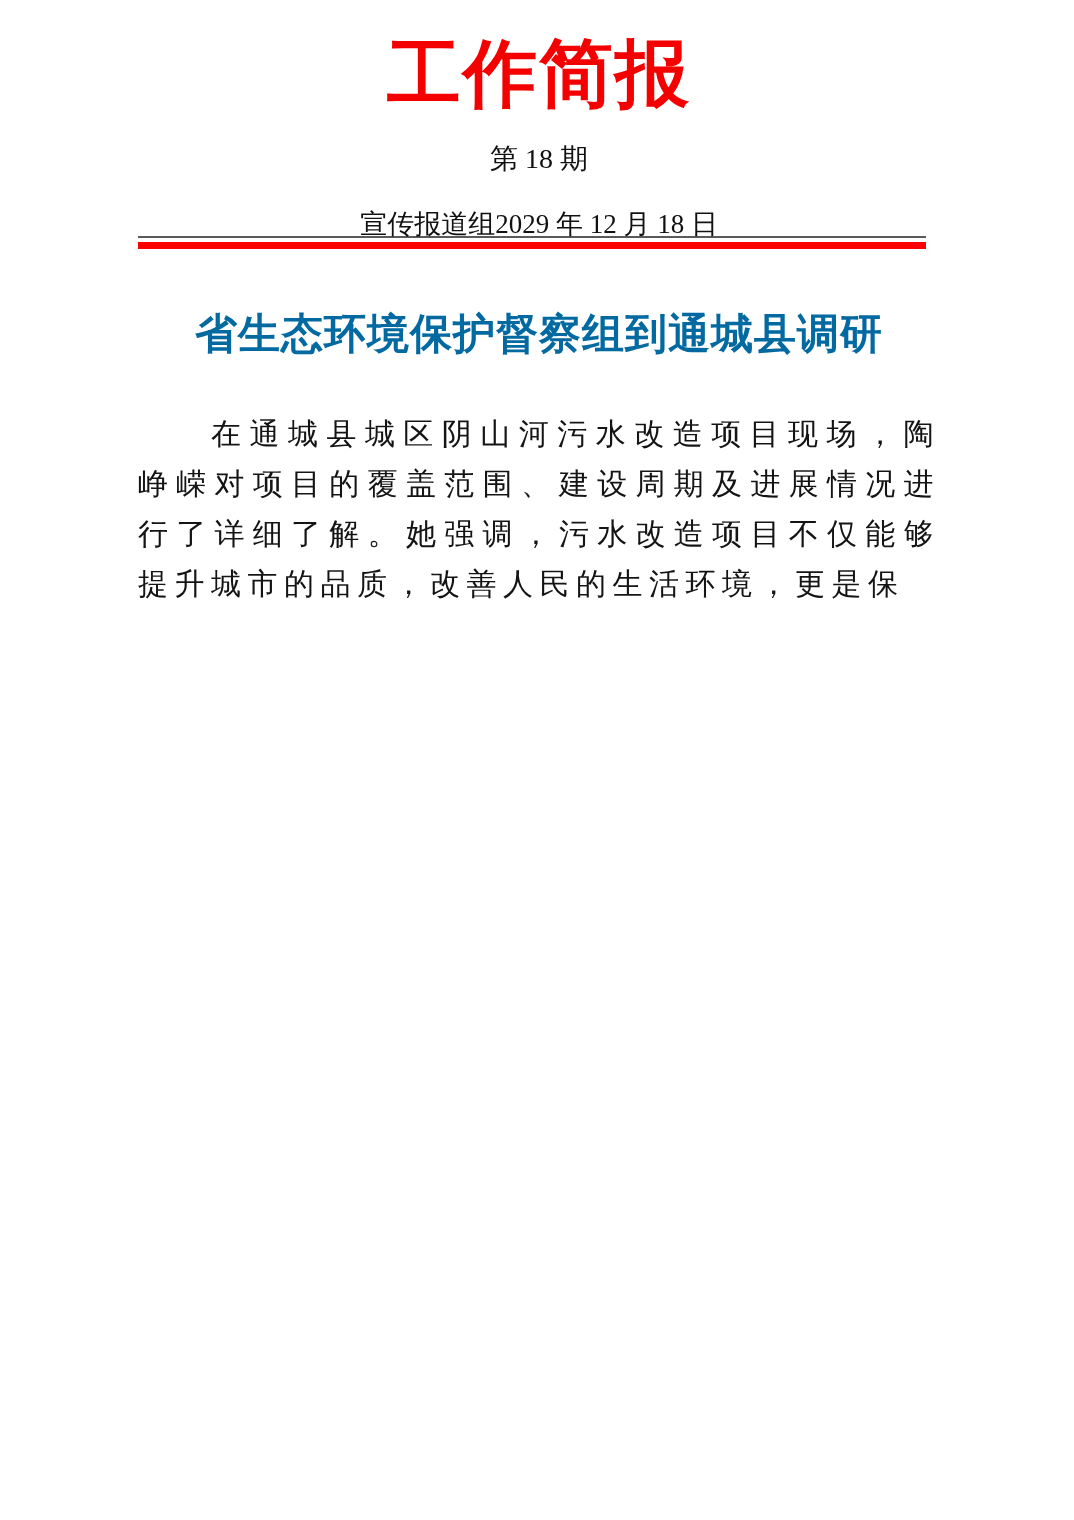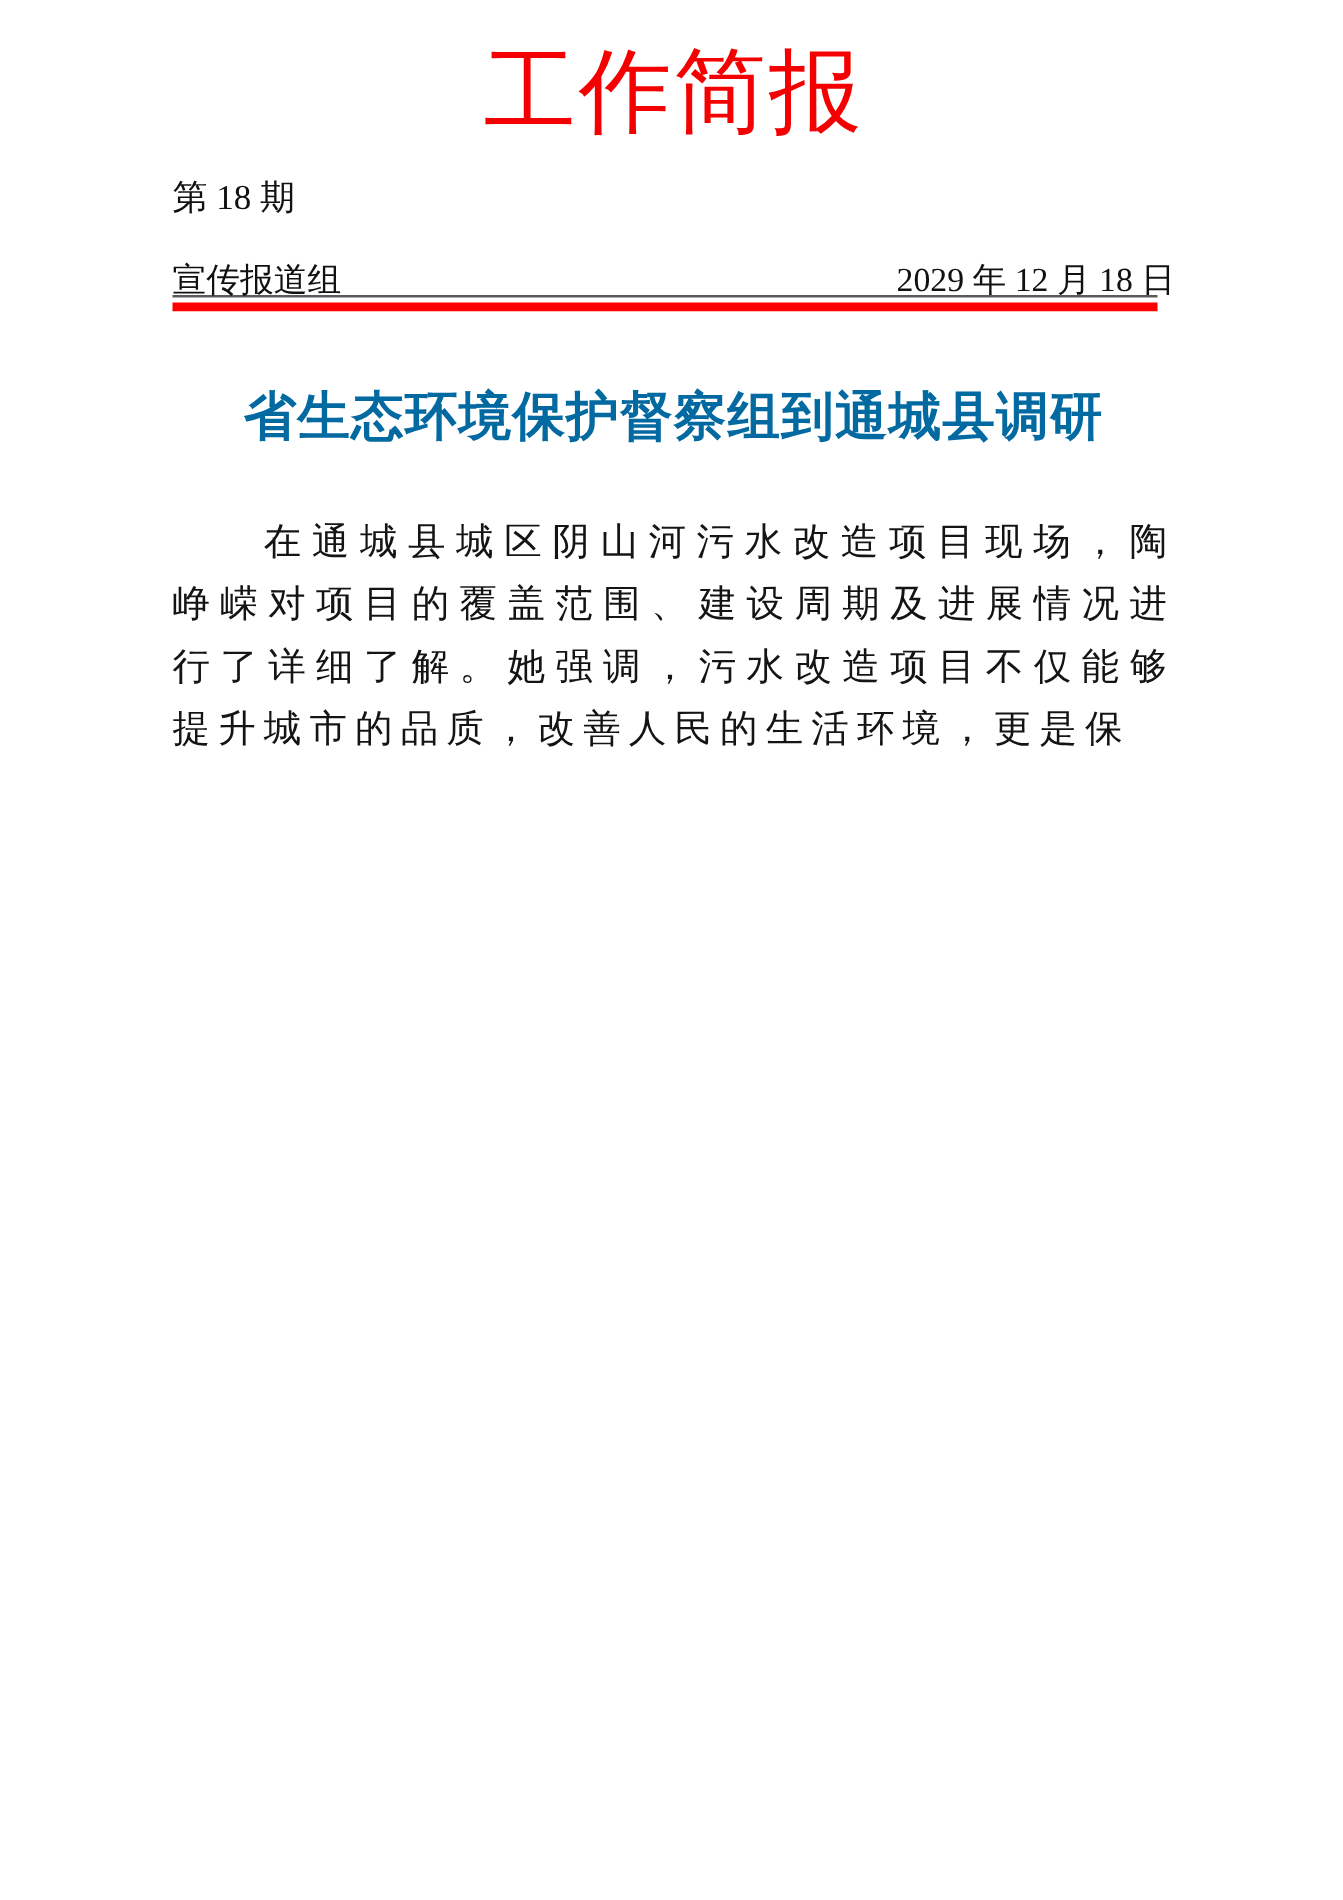--- a/index.html
+++ b/index.html
@@ -29,35 +29,35 @@
     white-space: nowrap;
     color: var(--accent-red, #f40000);
     transform: scaleX(0.52);
     transform-origin: center top;
   }
   .masthead-line2 {
     margin-top: 36px;
     text-align: center;
     font-size: 74px;
     line-height: 76px;
-    font-weight: normal;
+    font-weight: bold;
     color: var(--accent-red, #f40000);
     letter-spacing: 2px;
   }
   .issue-line {
     margin-top: 32px;
-    text-align: left;
+    text-align: center;
     font-size: 28px;
     line-height: 30px;
     color: #111111;
   }
   .info-row {
     margin-top: 36px;
     display: flex;
-    justify-content: space-between;
+    justify-content: center;
     align-items: baseline;
     font-size: 27px;
     line-height: 28px;
     color: #111111;
   }
   .rule-thin {
     margin-top: -2px;
     margin-right: 14px;
     border-top: 2px solid #5a5a5a;
     height: 0;

